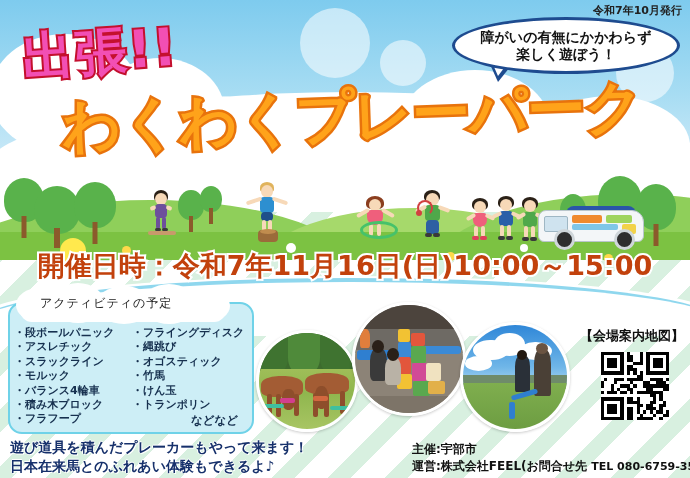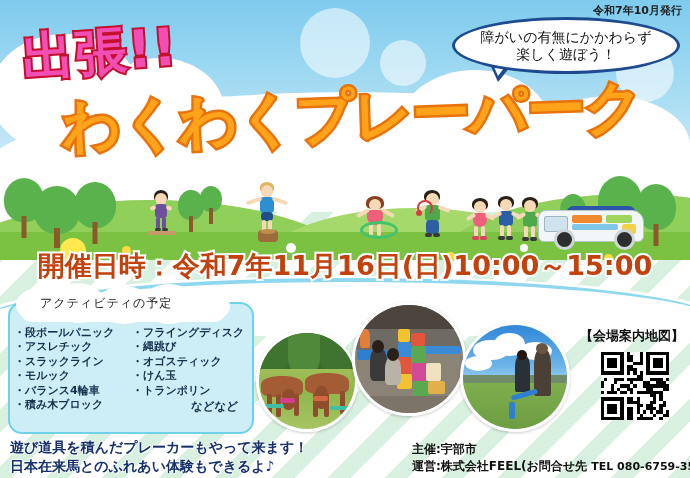--- a/index.html
+++ b/index.html
@@ -81,21 +81,21 @@
     white-space:nowrap;
   }
   .t-sub .paren{font-size:21px;}
 
   
   .bubble{
     position:absolute;left:452px;top:17px;width:222px;height:51px;
     background:#ffffff;border:3px solid #1e4b8f;border-radius:50%;
     display:flex;align-items:center;justify-content:center;
     text-align:center;line-height:1.18;
-    font-size:14px;font-weight:normal;color:#111;
+    font-size:14px;font-weight:bold;color:#111;
   }
   .bubble-tail{
     position:absolute;left:489px;top:62px;width:0;height:0;
     border-left:9px solid transparent;border-right:16px solid transparent;
     border-top:20px solid #1e4b8f;
   }
   .bubble-tail-in{
     position:absolute;left:491px;top:60px;width:0;height:0;
     border-left:7px solid transparent;border-right:12px solid transparent;
     border-top:16px solid #ffffff;
@@ -414,25 +414,27 @@
   <div class="act-title">アクティビティの予定</div>
 
   <div class="act-cols">
     <div class="act-col">
       <div class="act-item">・段ボールパニック</div>
       <div class="act-item">・アスレチック</div>
       <div class="act-item">・スラックライン</div>
       <div class="act-item">・モルック</div>
       <div class="act-item">・バランス4輪車</div>
       <div class="act-item">・積み木ブロック</div>
+      <div class="act-item">・フラフープ</div>
     </div>
     <div class="act-col">
       <div class="act-item">・フライングディスク</div>
       <div class="act-item">・縄跳び</div>
       <div class="act-item">・オゴスティック</div>
+      <div class="act-item">・竹馬</div>
       <div class="act-item">・けん玉</div>
       <div class="act-item">・トランポリン</div>
       <div class="act-more">などなど</div>
     </div>
   </div>
 
   <div class="photo ph1">
     <div class="ph-inner">
       <div class="p1-sky"></div>
       <div class="p1-tree" style="left:-4%;background:#3f7330;"></div>

